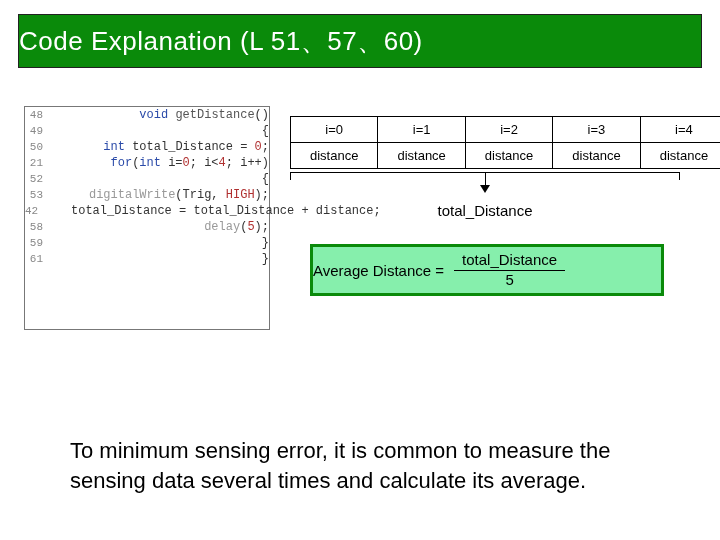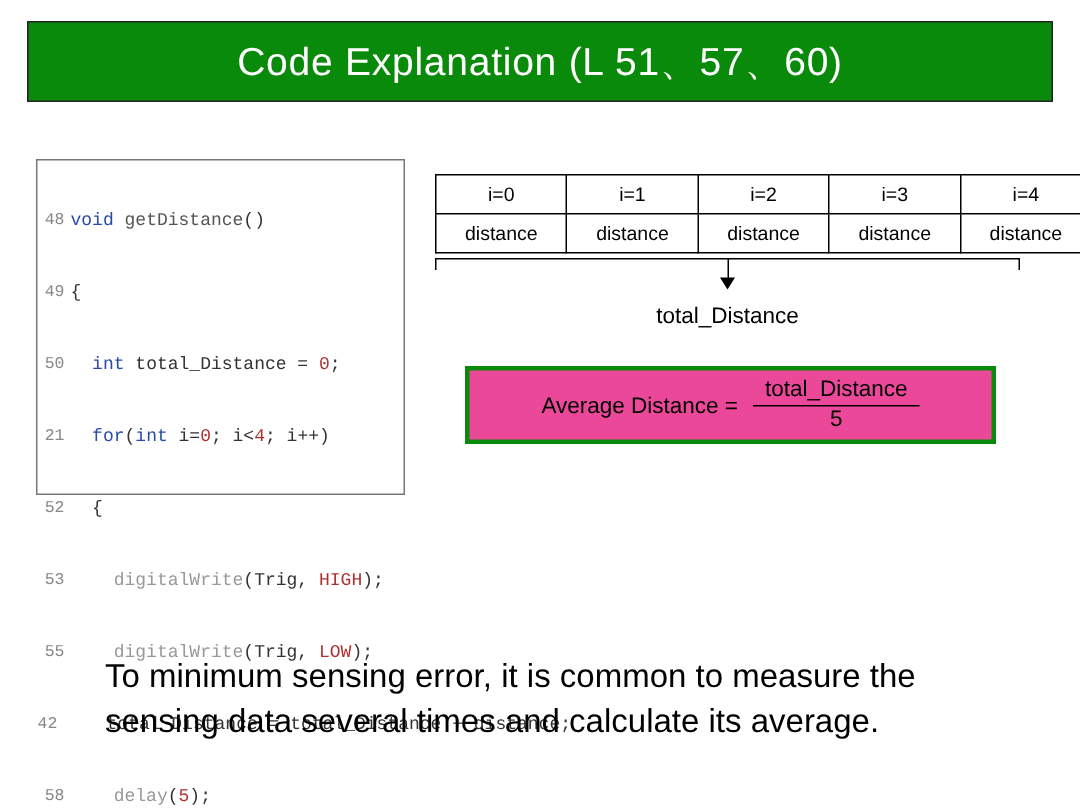--- a/index.html
+++ b/index.html
@@ -11,21 +11,21 @@
     overflow: hidden;
     position: relative;
   }
   .title-bar {
     margin: 14px 18px 0 18px;
     height: 54px;
     background: #0a8a0a;
     border: 1px solid #222;
     display: flex;
     align-items: center;
-    justify-content: center;
+    justify-content: flex-start;
   }
   .title-bar span {
     color: #fff;
     font-size: 26px;
     font-weight: 400;
     letter-spacing: 0.5px;
   }
   .content {
     position: relative;
     padding: 0 30px;
@@ -35,33 +35,34 @@
     top: 38px;
     left: 24px;
     width: 246px;
     height: 224px;
     border: 1px solid #777;
     background: #fff;
     font-family: "Courier New", monospace;
     font-size: 12px;
     line-height: 16px;
   }
-  .code-row { display: flex; height: 16px; margin-top: 32px; }
+  .code-row { display: flex; height: 16px; }
   .gutter {
     width: 22px;
     color: #888;
     text-align: right;
     padding-right: 4px;
     font-size: 11px;
     user-select: none;
   }
   .code-line {
     flex: 1;
     white-space: pre;
     color: #333;
+    text-align: right;
   }
   .kw { color: #2a4aa8; }
   .lit { color: #b03030; }
   .fn { color: #555; }
   .dim { color: #999; }
   .iter-table {
     position: absolute;
     top: 48px;
     left: 290px;
     border-collapse: collapse;
@@ -103,24 +104,23 @@
     font-size: 15px;
     color: #000;
   }
   .formula-box {
     position: absolute;
     top: 176px;
     left: 310px;
     width: 354px;
     height: 52px;
     border: 3px solid #0a8a0a;
-    background: #ec4899;
+    background: #86efac;
     display: flex;
     align-items: center;
-    justify-content: center;
     font-size: 15px;
     color: #000;
   }
   .formula-box .lhs { margin-right: 10px; }
   .frac { display: inline-flex; flex-direction: column; align-items: center; line-height: 1.1; }
   .frac .num { border-bottom: 1.5px solid #000; padding: 0 8px 1px; }
   .frac .den { padding-top: 1px; }
   .footer-text {
     position: absolute;
     top: 350px;
@@ -158,24 +158,20 @@
         <div class="gutter">21</div>
         <div class="code-line">  <span class="kw">for</span>(<span class="kw">int</span> i=<span class="lit">0</span>; i&lt;<span class="lit">4</span>; i++)</div>
       </div>
       <div class="code-row">
         <div class="gutter">52</div>
         <div class="code-line">  {</div>
       </div>
       <div class="code-row">
         <div class="gutter">53</div>
         <div class="code-line">    <span class="dim">digitalWrite</span>(Trig, <span class="lit">HIGH</span>);</div>
-      </div>
-      <div class="code-row">
-        <div class="gutter">55</div>
-        <div class="code-line">    <span class="dim">digitalWrite</span>(Trig, <span class="lit">LOW</span>);</div>
       </div>
       <div class="code-row">
         <div class="gutter">42</div>
         <div class="code-line">    total_Distance = total_Distance + distance;</div>
       </div>
       <div class="code-row">
         <div class="gutter">58</div>
         <div class="code-line">    <span class="dim">delay</span>(<span class="lit">5</span>);</div>
       </div>
       <div class="code-row">

